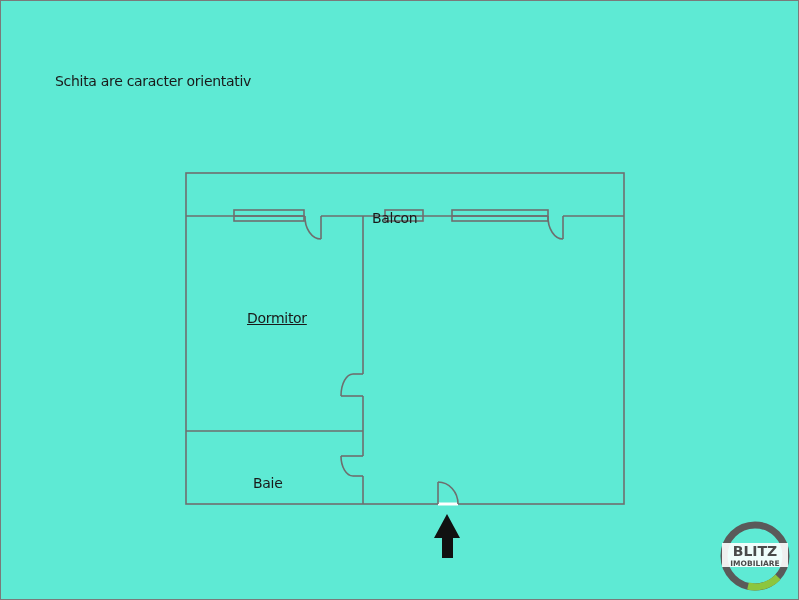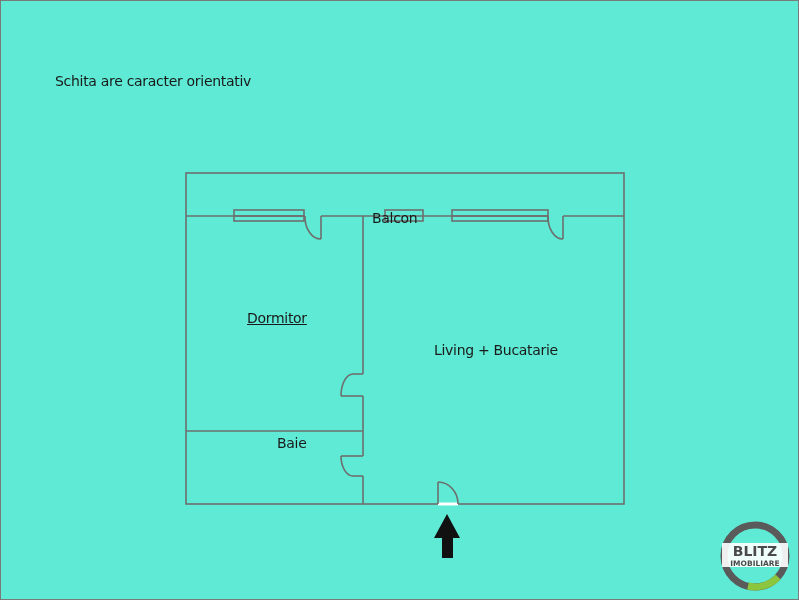--- a/index.html
+++ b/index.html
@@ -86,22 +86,21 @@
       <line x1="437" y1="503" x2="457" y2="503" stroke="#ffffff" stroke-width="3"></line>
       <line x1="437" y1="481" x2="437" y2="503"></line>
       <path d="M437 481 A 20 22 0 0 1 457 503"></path>
     </g>
 
     <path d="M446 513 L433 537 L441 537 L441 557 L452 557 L452 537 L459 537 Z" fill="#111111" stroke="none"></path>
   </svg>
 
   <div class="label" style="left:371px; top:183px;margin-top:26px;">Balcon</div>
   <div class="label" style="left:246px; top:309px;text-decoration:underline;">Dormitor</div>
-  <div class="label" style="left:433px; top:341px;">Living + Bucatarie</div>
-  <div class="label" style="left:252px; top:434px;margin-left:24px;">Baie</div>
+  <div class="label" style="left:252px; top:474px;">Baie</div>
 
   <svg class="logo" viewBox="0 0 74 74">
     <circle cx="37" cy="37" r="31" fill="none" stroke="#5a5a5a" stroke-width="7"></circle>
     <path d="M60 58 A 31 31 0 0 1 30 67" fill="none" stroke="#8cc63f" stroke-width="7"></path>
     <rect x="4" y="24" width="66" height="24" fill="#ffffff" opacity="0.9"></rect>
     <text x="37" y="37" text-anchor="middle" font-family="DejaVu Sans, sans-serif" font-weight="bold" font-size="14" fill="#4a4a4a">BLITZ</text>
     <text x="37" y="47" text-anchor="middle" font-family="DejaVu Sans, sans-serif" font-weight="bold" font-size="7.5" fill="#4a4a4a">IMOBILIARE</text>
   </svg>
 
 </div>

